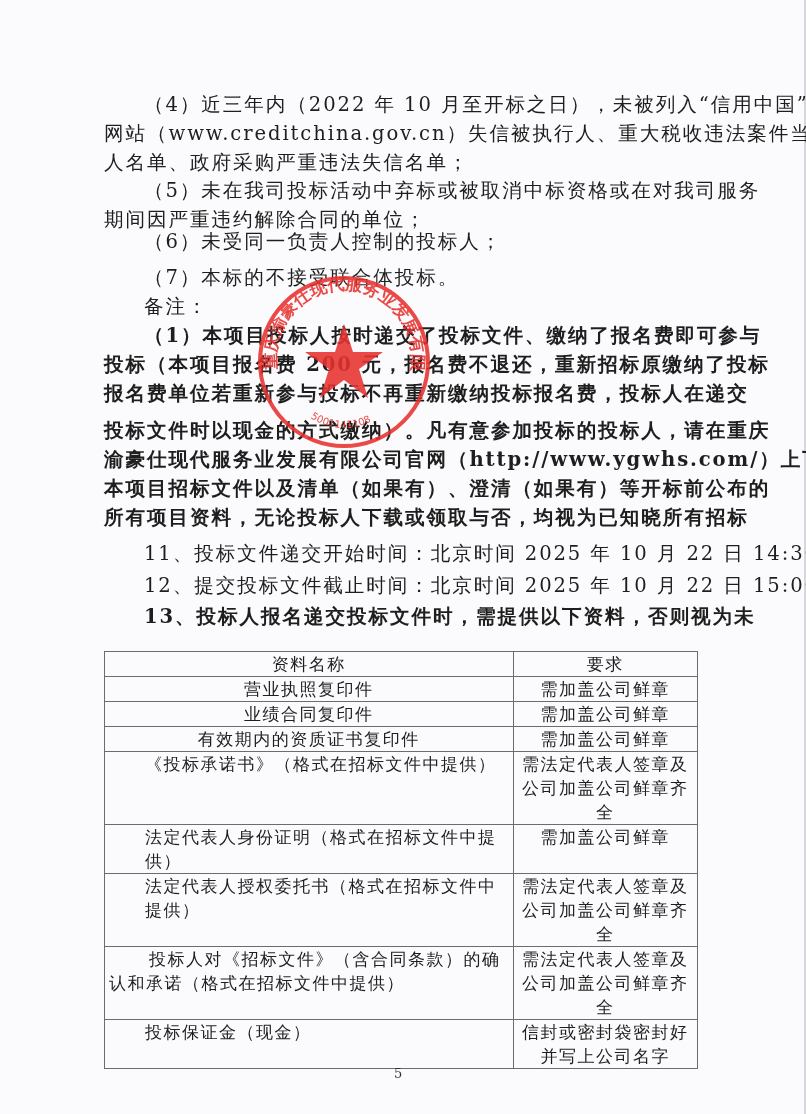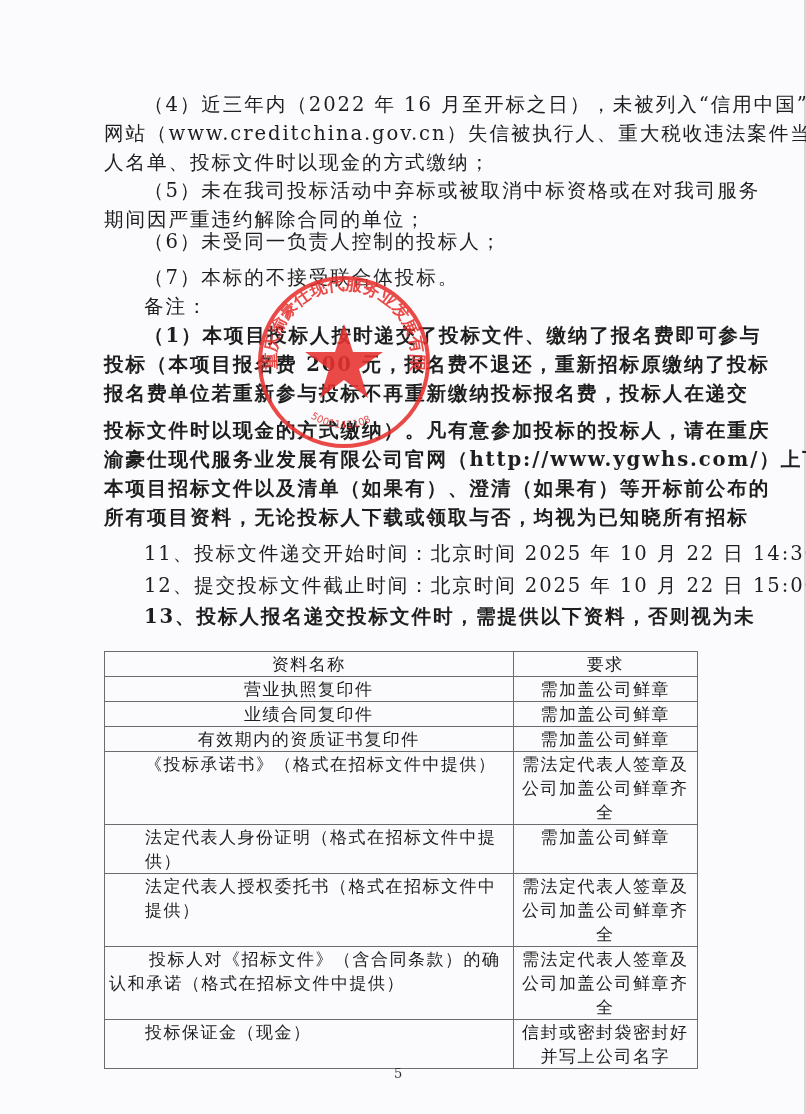--- a/index.html
+++ b/index.html
@@ -35,23 +35,23 @@
     position: absolute; left: 256px; top: 274px; width: 176px; height: 176px;
     pointer-events: none; opacity: 0.88;
   }
 </style>
 </head>
 <body>
 
 <div class="page-edge"></div>
 
 <div class="para" style="top:92px;">
-  <span class="line indent">（4）近三年内（2022 年 16 月至开标之日），未被列入“信用中国”</span>
+  <span class="line indent">（4）近三年内（2022 年 10 月至开标之日），未被列入“信用中国”</span>
   <span class="line" style="margin-top:4px;">网站（www.creditchina.gov.cn）失信被执行人、重大税收违法案件当事</span>
-  <span class="line" style="margin-top:4px;">人名单、投标文件时以现金的方式缴纳；</span>
+  <span class="line" style="margin-top:4px;">人名单、政府采购严重违法失信名单；</span>
 </div>
 
 <div class="para" style="top:178px;">
   <span class="line indent">（5）未在我司投标活动中弃标或被取消中标资格或在对我司服务</span>
   <span class="line" style="margin-top:4px;">期间因严重违约解除合同的单位；</span>
 </div>
 
 <div class="para" style="top:229px;">
   <span class="line indent">（6）未受同一负责人控制的投标人；</span>
 </div>

